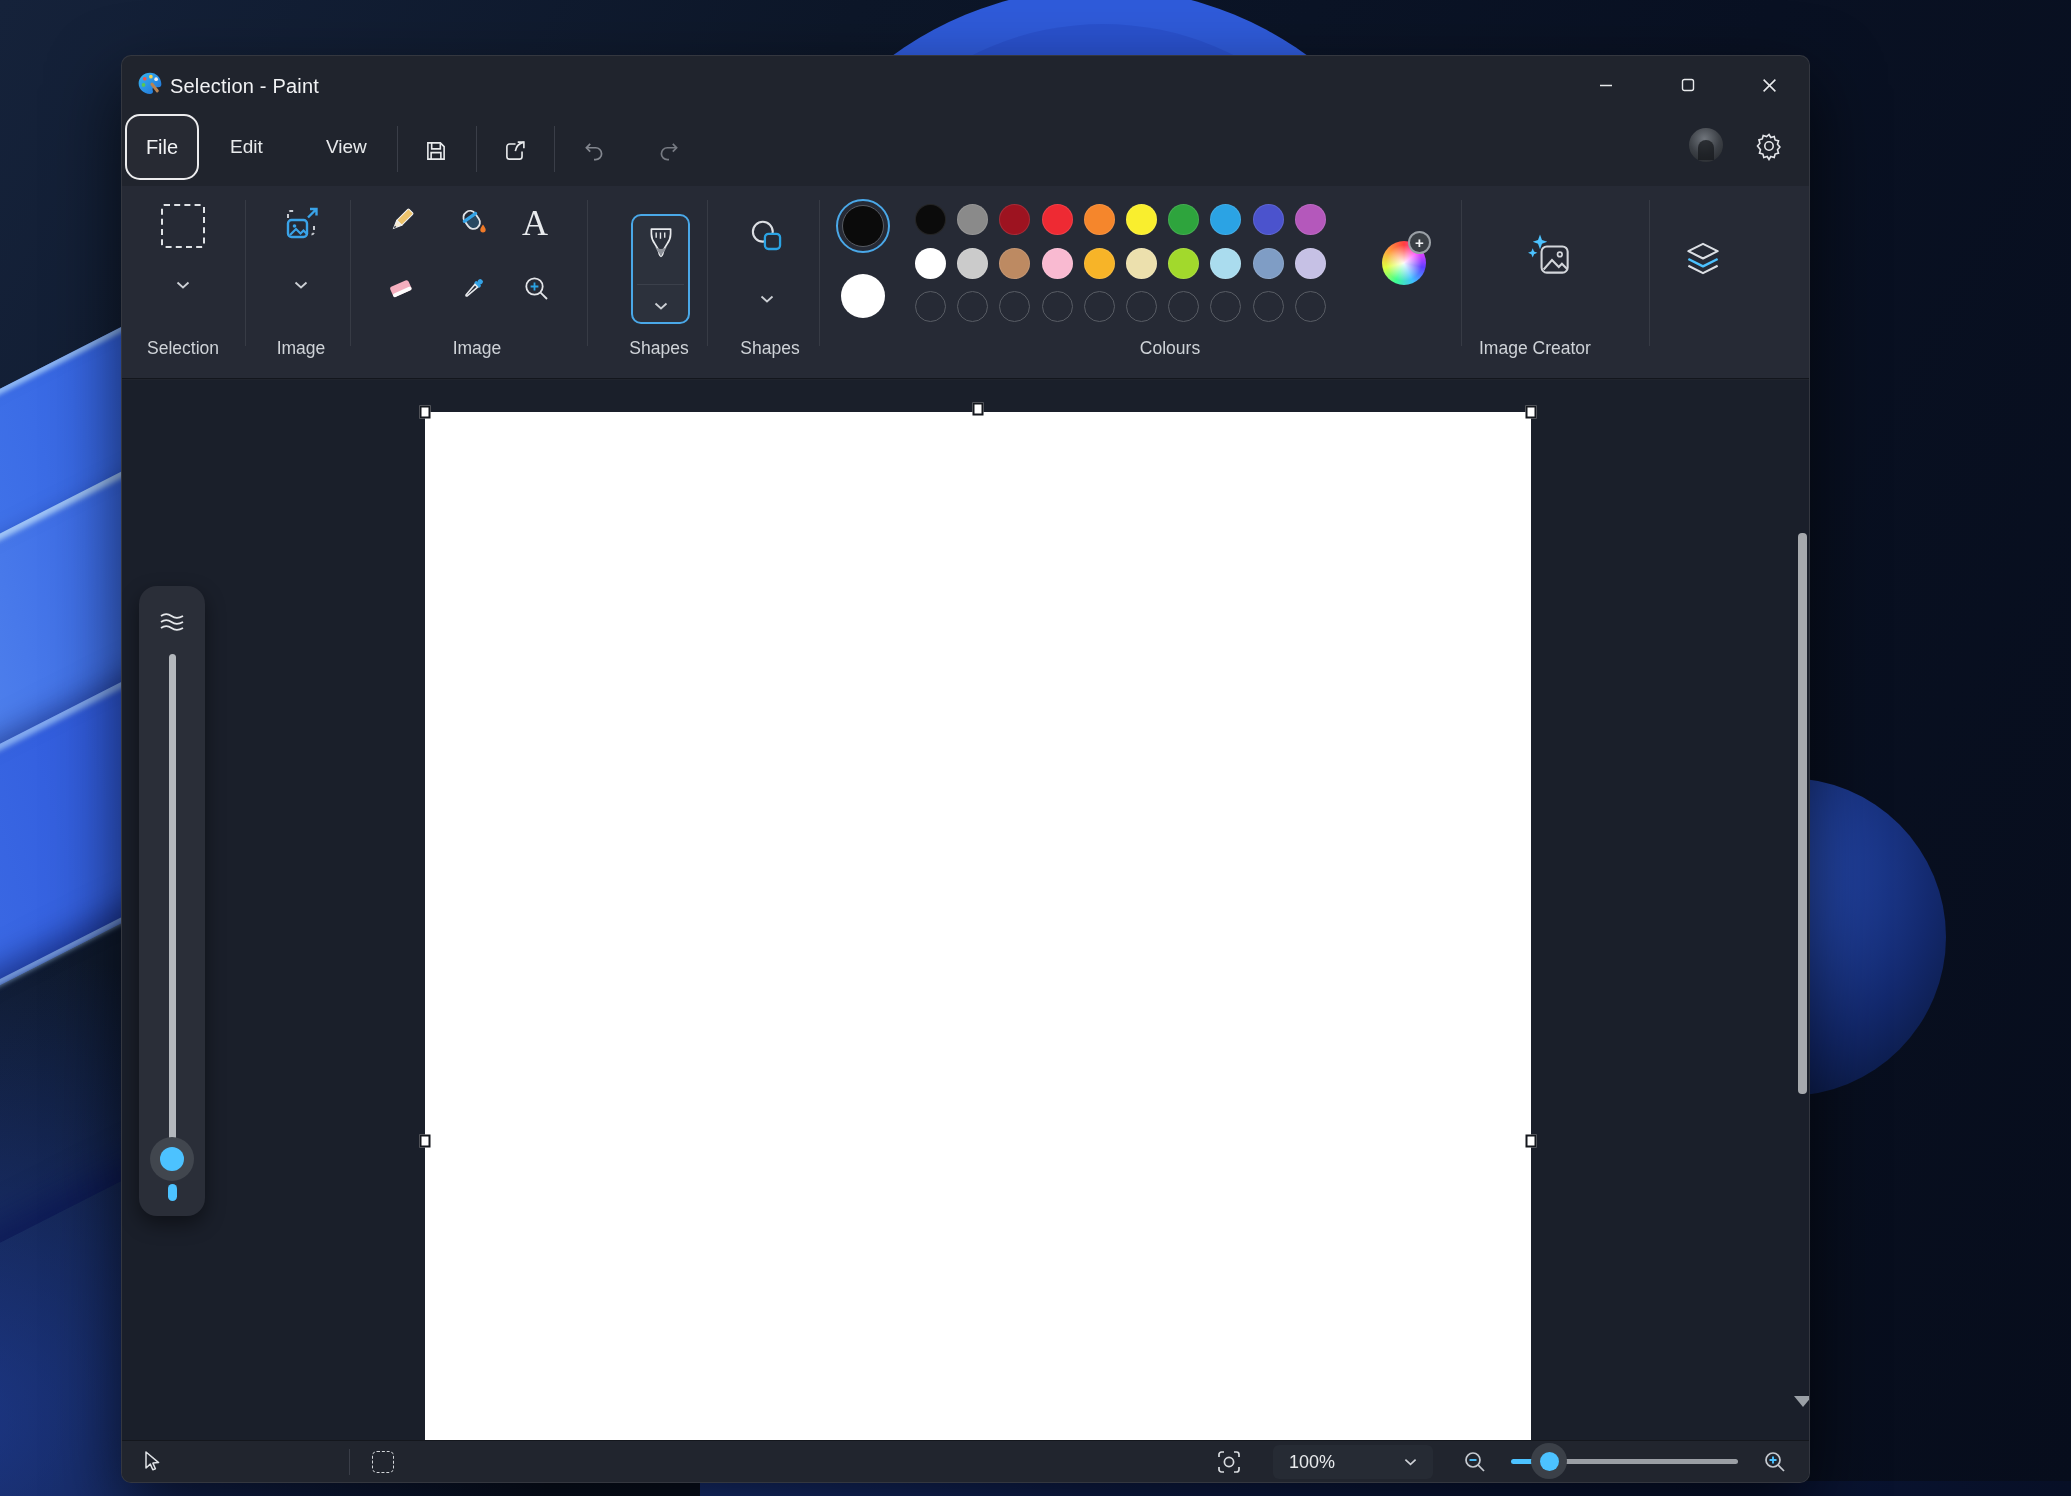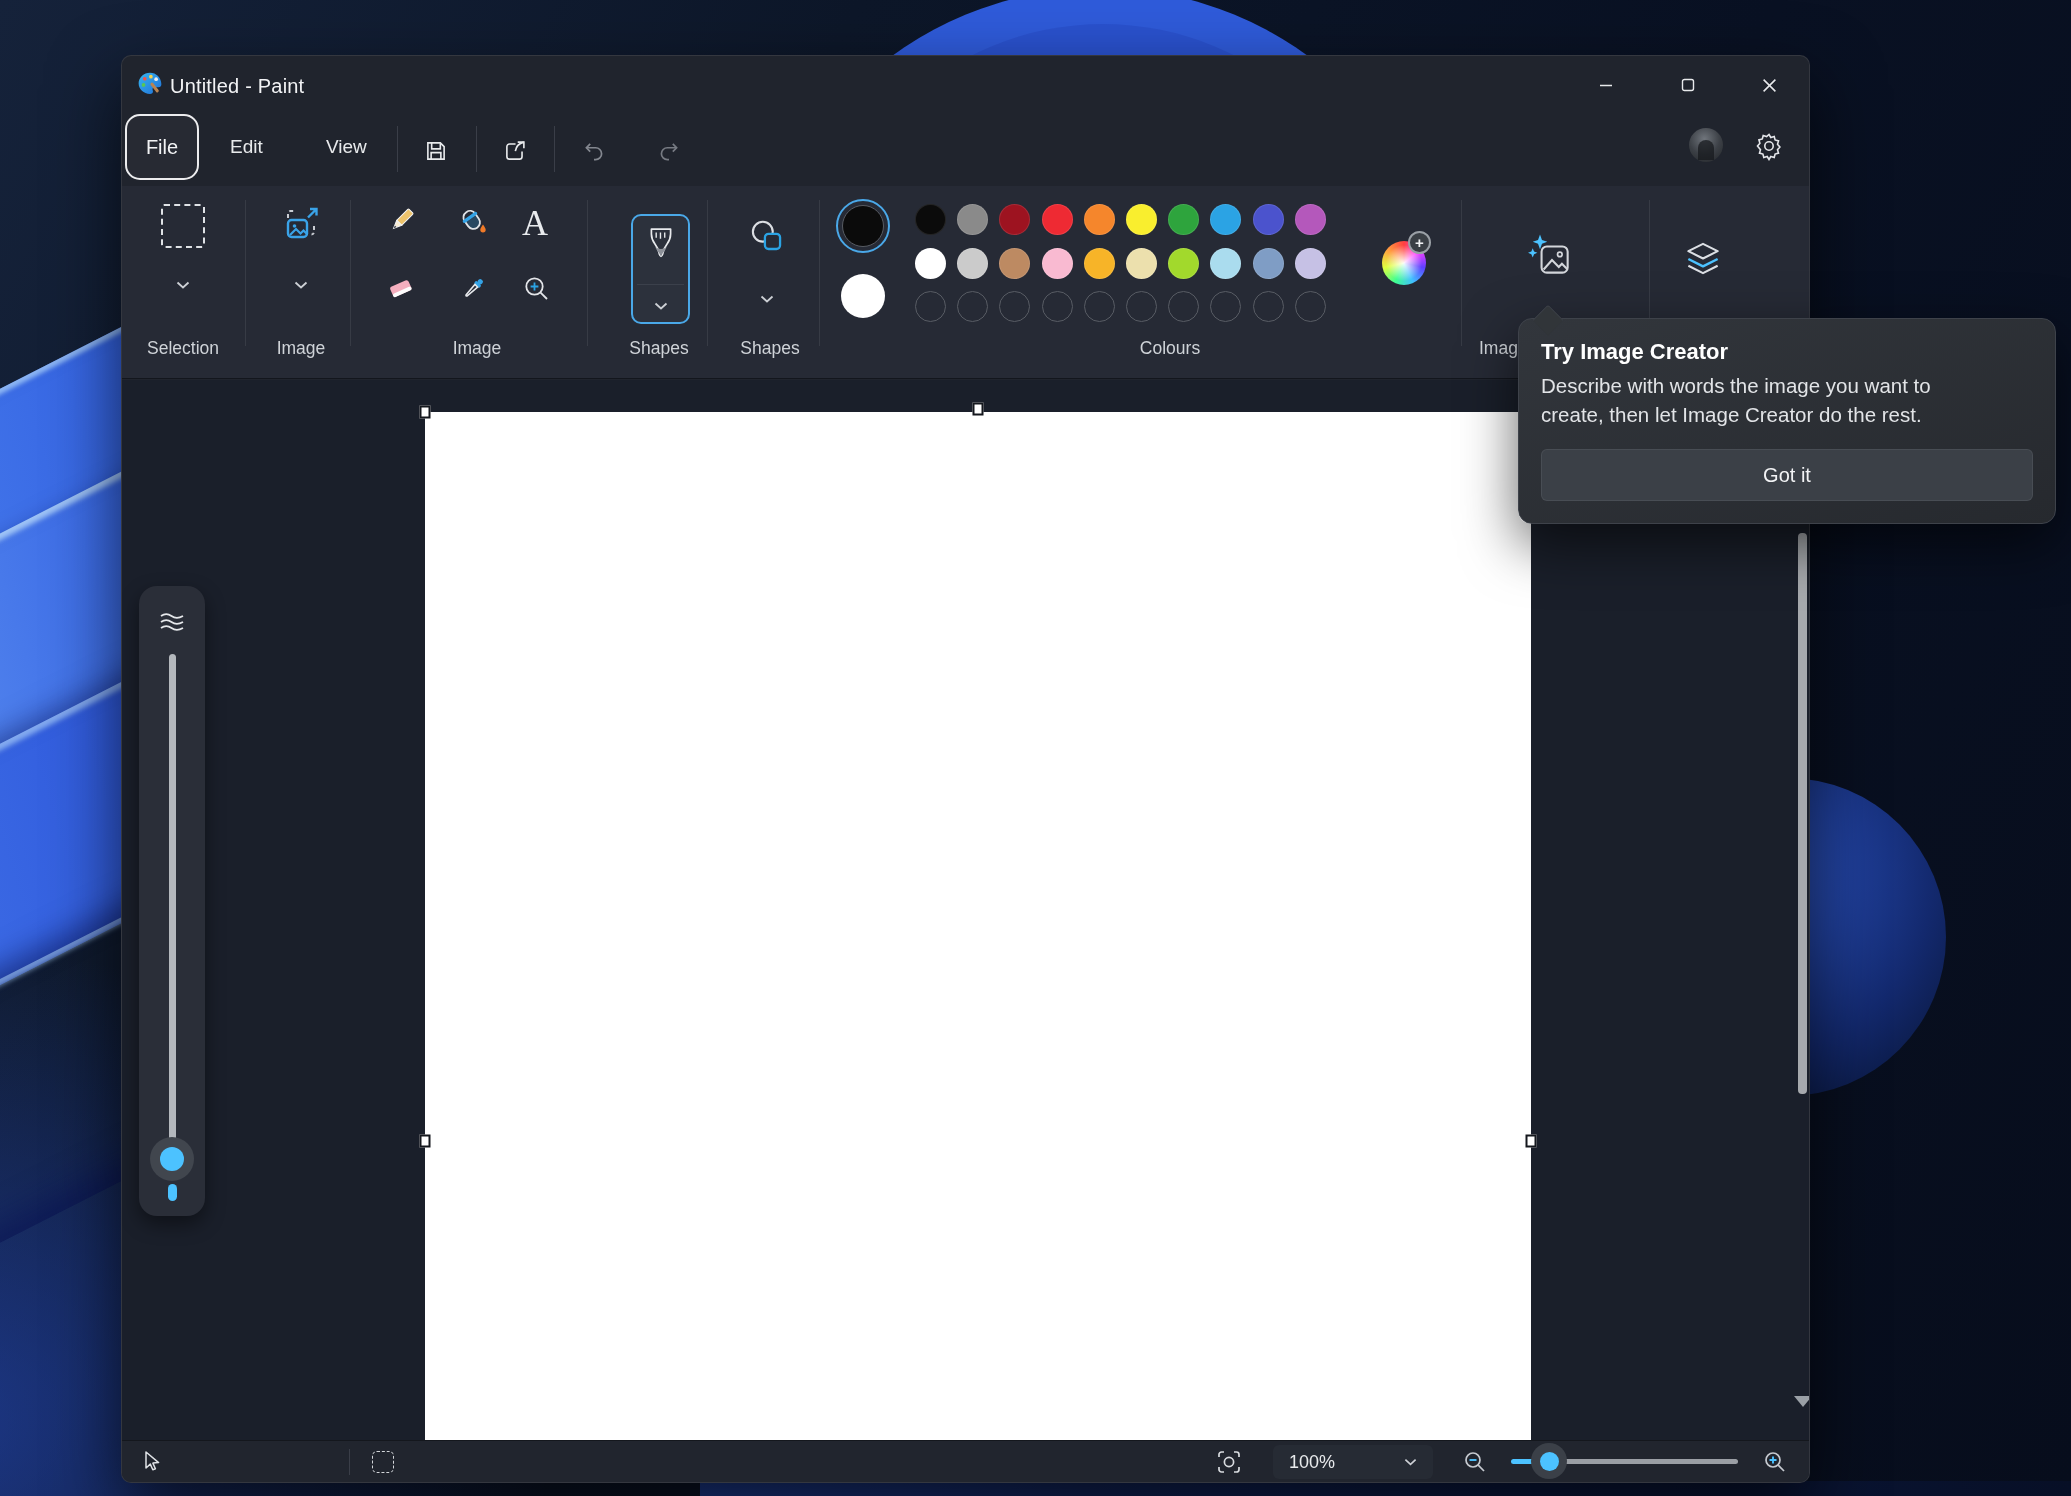--- a/index.html
+++ b/index.html
@@ -160,21 +160,21 @@
               </linearGradient>
             </defs>
           <path d="M16 3 C9 3 3 8.4 3 15.2 c0 6.8 5.8 12.2 13 12.2 2.2 0 3.4-1.3 3.4-2.9 0-1-.5-1.6-.5-2.6 0-1.5 1.2-2.6 2.9-2.6 1.3 0 2.4.4 3.9.4 2 0 3.3-1.4 3.3-3.5 C29 8.6 23.2 3 16 3z" fill="url(#pg)"></path>
           <circle cx="10" cy="10" r="2.1" fill="#f4524a"></circle>
             <circle cx="17" cy="7.6" r="2.1" fill="#f8d349"></circle>
           <circle cx="8.6" cy="17" r="2.1" fill="#59c94f"></circle>
             <circle cx="23" cy="10.5" r="2.1" fill="#eeeeee"></circle>
           <rect x="19.6" y="13.5" width="3.4" height="13" rx="1.4" transform="rotate(-38 21.3 20)" fill="#b98350"></rect>
         </svg>
       </div>
-      <span class="title-text">Untitled - Paint</span>
+      <span class="title-text">Selection - Paint</span>
       <div class="caption-btn" style="left:1453px;">
         <svg width="14" height="14" viewBox="0 0 14 14">
             <line x1="1" y1="7.5" x2="13" y2="7.5" stroke="#e8eaec" stroke-width="1.4"></line>
           </svg>
       </div>
       <div class="caption-btn" style="left:1535px;">
         <svg width="14" height="14" viewBox="0 0 14 14">
             <rect x="1.5" y="1.5" width="11" height="11" rx="2" fill="none" stroke="#e8eaec" stroke-width="1.4"></rect>
           </svg>
       </div>
@@ -474,22 +474,14 @@
       <div class="abs" style="left:1640px; top:8px;">
         <svg width="26" height="26" viewBox="0 0 26 26" fill="none">
           <circle cx="11" cy="11" r="7" stroke="#c6cad0" stroke-width="1.7"></circle>
           <path d="M16.2 16.2 L22 22" stroke="#c6cad0" stroke-width="1.7"></path>
           <path d="M7.5 11 h7 M11 7.5 v7" stroke="#4cc2ff" stroke-width="1.9"></path>
         </svg>
       </div>
     </div>
   </div>
 
-  <div class="tooltip">
-    <div class="arrow"></div>
-    <div class="tt-title">Try Image Creator</div>
-    <div class="tt-body">Describe with words the image you want to create, then let Image Creator do the rest.</div>
-    <div class="tt-btn">
-      <span>Got it</span>
-    </div>
-  </div>
 
 </div>
 
 </body></html>

